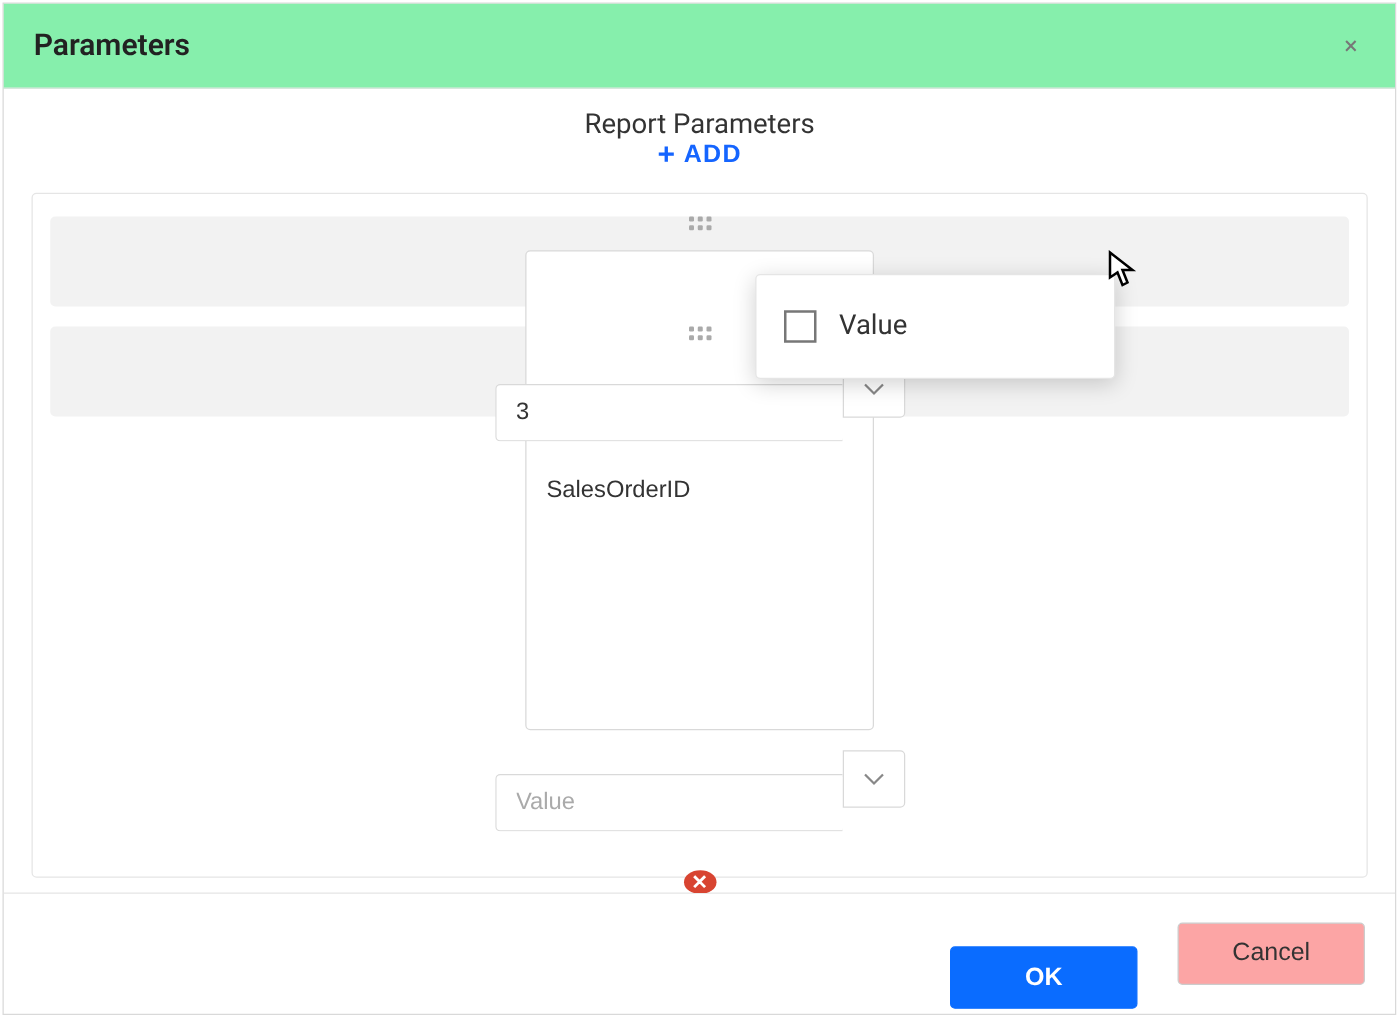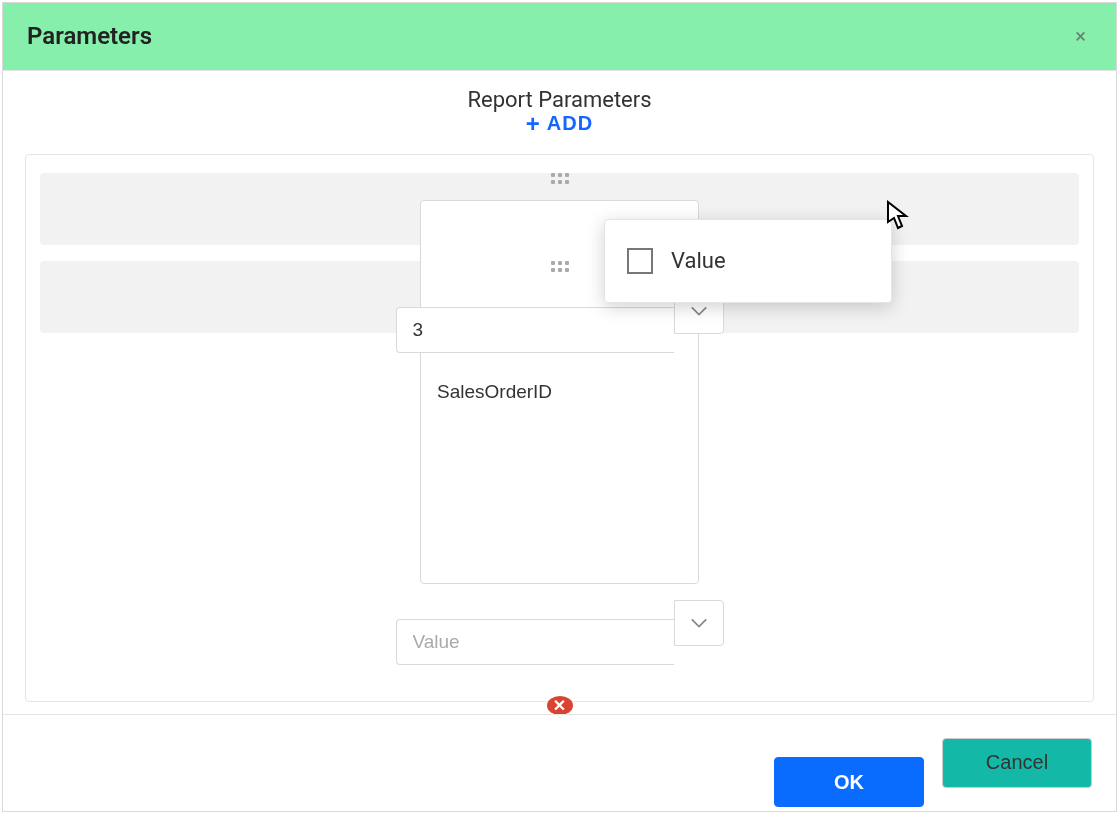--- a/index.html
+++ b/index.html
@@ -225,23 +225,24 @@
     cursor: pointer;
   }
   .btn-primary {
     background: #0a6cff;
     color: #fff;
     border: 1px solid #0a6cff;
     font-weight: 600;
     margin-top: 39px;
   }
   .btn-secondary {
-    background: #14b8a6;
+    background: #fca5a5;
     color: #333;
     border: 1px solid #ccc;
+    margin-left: 14px;
   }
 
   
   .cursor {
     position: absolute;
     left: 880px;
     top: 200px;
     z-index: 50;
     pointer-events: none;
   }

